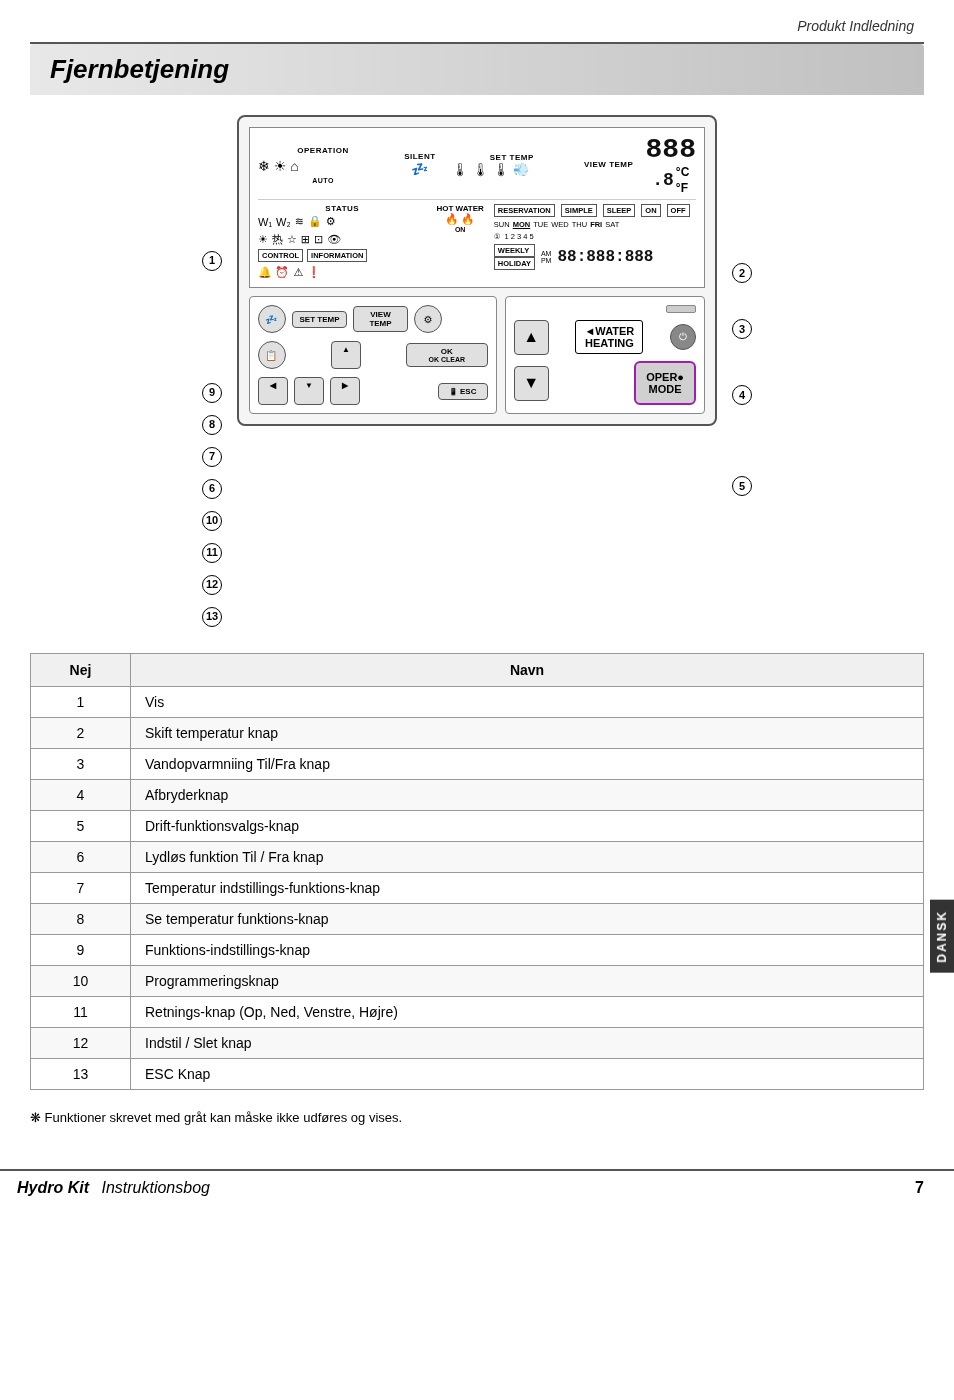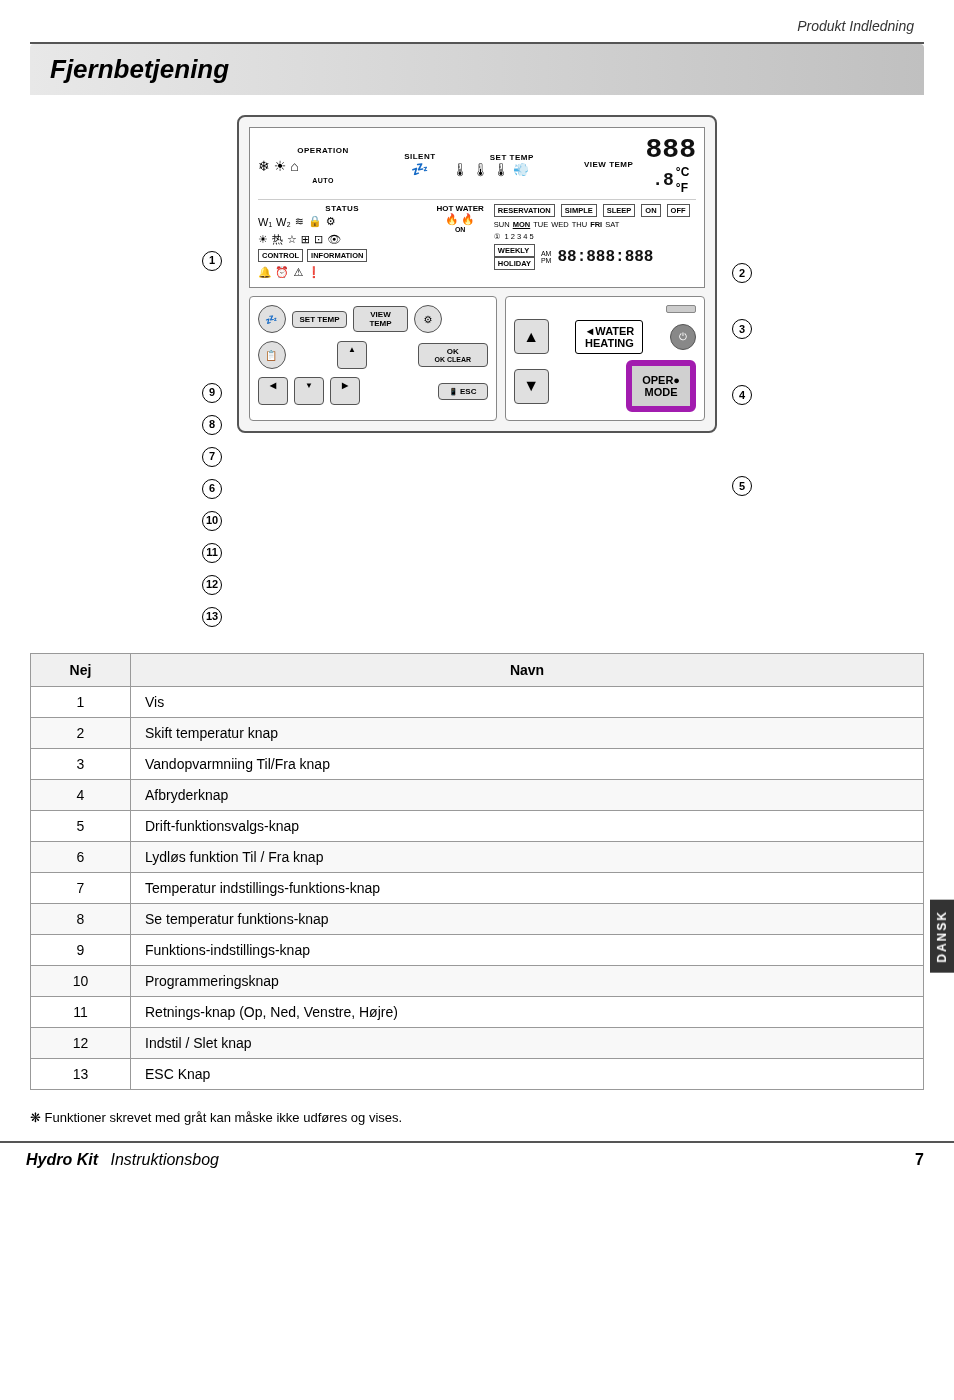--- a/index.html
+++ b/index.html
@@ -240,21 +240,21 @@
       padding: 4px 8px;
       border-radius: 3px;
     }
 
     .temp-label {
       font-size: 16px;
       font-weight: bold;
     }
 
     .oper-mode-btn {
-      border: 6px solid #a21caf;
+      border: 2px solid #a21caf;
       border-radius: 6px;
       background: #d0d0d0;
       padding: 8px 10px;
       font-size: 11px;
       font-weight: bold;
       text-align: center;
       cursor: pointer;
     }
 
     
@@ -556,21 +556,21 @@
               <span>⚙</span>
             </div>
           </div>
           <div class="left-panel-row2">
             <div class="btn-round">
               <span>📋</span>
             </div>
             <div style="flex:1;"></div>
             <div class="btn" style="width:30px; height:28px; text-align:center;">▲</div>
             <div style="flex:1;"></div>
-            <div class="btn" style="width:70px;">
+            <div class="btn" style="width:82px;">
               <div style="font-size:8px; font-weight:bold;">OK</div>
               <div style="font-size:7px;">OK CLEAR</div>
             </div>
           </div>
           <div class="left-panel-row3">
             <div class="btn" style="width:30px; height:28px;">◀</div>
             <div class="btn" style="width:30px; height:28px;">▼</div>
             <div class="btn" style="width:30px; height:28px;">▶</div>
             <div style="flex:1;"></div>
             <div class="btn" style="width:50px;">
@@ -691,19 +691,19 @@
 </div>
 
 <div class="footer-note">
   <span>❋ Funktioner skrevet med gråt kan måske ikke udføres og vises.</span>
 </div>
 
 <div class="side-tab">
   <span>DANSK</span>
 </div>
 
-<div class="page-footer" style="margin-top:16px; position:relative; bottom:auto; padding: 8px 30px 0 26px; border-top:2px solid #555; display:flex; justify-content:space-between;">
+<div class="page-footer" style="margin-top:44px; position:relative; bottom:auto; padding: 8px 30px 0 17px; border-top:2px solid #555; display:flex; justify-content:space-between;">
   <div>
     <strong><em>Hydro Kit</em></strong>
     <em style="margin-left:8px;">Instruktionsbog</em>
   </div>
   <div style="font-weight:bold;">7</div>
 </div>
 
 </body></html>

